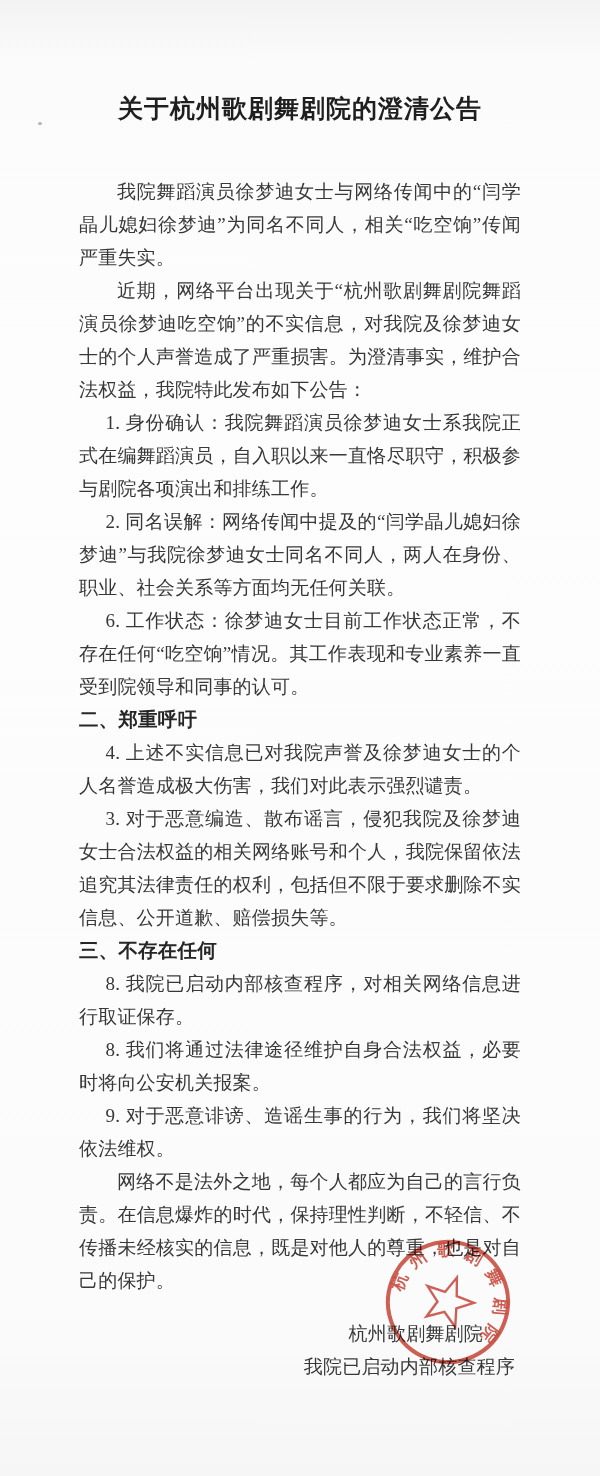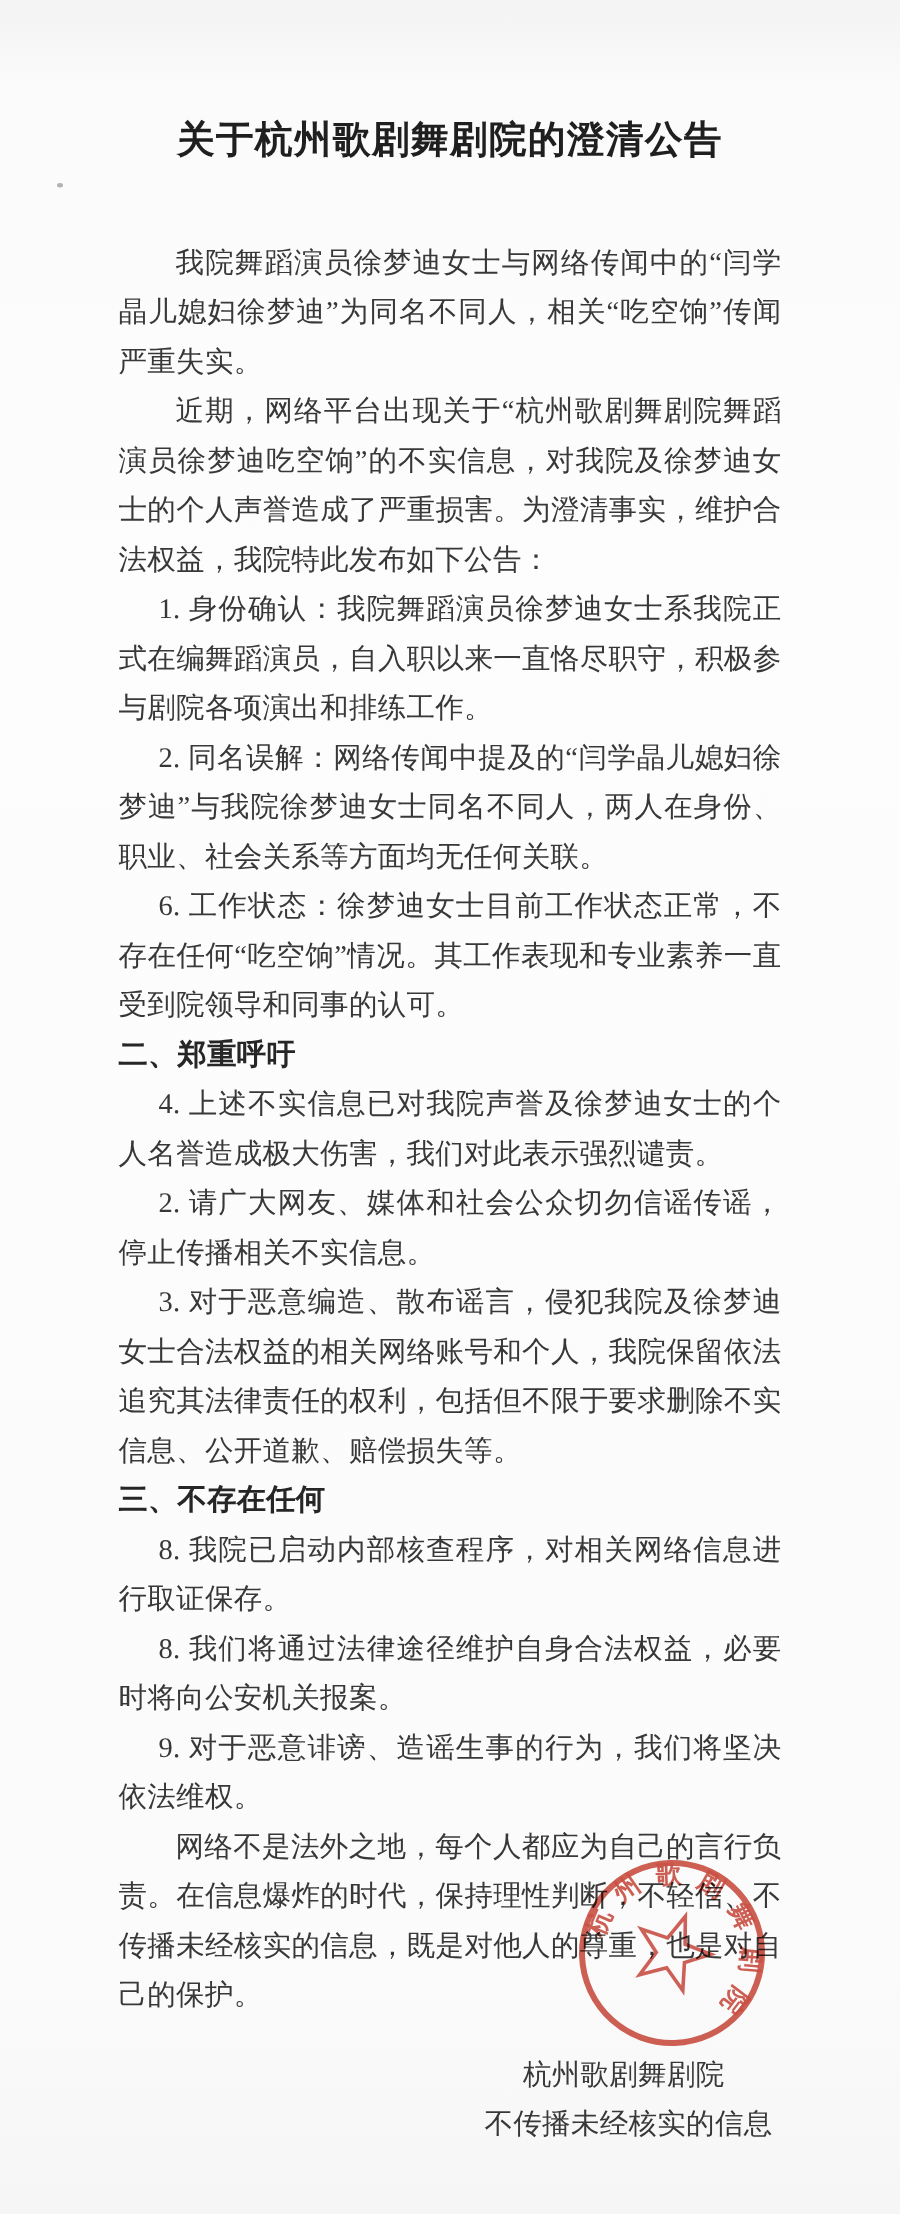--- a/index.html
+++ b/index.html
@@ -7,21 +7,21 @@
     position:relative;
     width:600px; height:1476px;
     margin:0 auto;
     background:
       linear-gradient(180deg, #f3f3f3 0px, #fbfbfb 60px, #fdfdfd 400px, #fbfbfb 1300px, #f6f6f6 1476px);
     font-family:"Liberation Serif","DejaVu Serif",serif;
     color:#383838;
     overflow:hidden;
   }
   .doc-title {
-    margin:0;
+    margin:16px;
     padding:76px 20px 0 20px;
     text-align:center;
     font-family:"Liberation Sans","DejaVu Sans",sans-serif;
     font-size:25px;
     font-weight:bold;
     letter-spacing:1px;
     color:#1f1f1f;
   }
   .speck {
     position:absolute; left:38px; top:122px;
@@ -69,31 +69,30 @@
   <div class="speck"></div>
 
   <div class="body-text">
     <p class="para">我院舞蹈演员徐梦迪女士与网络传闻中的“闫学晶儿媳妇徐梦迪”为同名不同人，相关“吃空饷”传闻严重失实。</p>
     <p class="para">近期，网络平台出现关于“杭州歌剧舞剧院舞蹈演员徐梦迪吃空饷”的不实信息，对我院及徐梦迪女士的个人声誉造成了严重损害。为澄清事实，维护合法权益，我院特此发布如下公告：</p>
     <p class="para num">1. 身份确认：我院舞蹈演员徐梦迪女士系我院正式在编舞蹈演员，自入职以来一直恪尽职守，积极参与剧院各项演出和排练工作。</p>
     <p class="para num">2. 同名误解：网络传闻中提及的“闫学晶儿媳妇徐梦迪”与我院徐梦迪女士同名不同人，两人在身份、职业、社会关系等方面均无任何关联。</p>
     <p class="para num">6. 工作状态：徐梦迪女士目前工作状态正常，不存在任何“吃空饷”情况。其工作表现和专业素养一直受到院领导和同事的认可。</p>
     <h2 class="heading">二、郑重呼吁</h2>
     <p class="para num">4. 上述不实信息已对我院声誉及徐梦迪女士的个人名誉造成极大伤害，我们对此表示强烈谴责。</p>
-    <p class="para num">2. 请广大网友、媒体和社会公众切勿信谣传谣，停止传播相关不实信息。</p>
     <p class="para num">3. 对于恶意编造、散布谣言，侵犯我院及徐梦迪女士合法权益的相关网络账号和个人，我院保留依法追究其法律责任的权利，包括但不限于要求删除不实信息、公开道歉、赔偿损失等。</p>
     <h2 class="heading">三、不存在任何</h2>
     <p class="para num">8. 我院已启动内部核查程序，对相关网络信息进行取证保存。</p>
     <p class="para num">8. 我们将通过法律途径维护自身合法权益，必要时将向公安机关报案。</p>
     <p class="para num">9. 对于恶意诽谤、造谣生事的行为，我们将坚决依法维权。</p>
     <p class="para">网络不是法外之地，每个人都应为自己的言行负责。在信息爆炸的时代，保持理性判断，不轻信、不传播未经核实的信息，既是对他人的尊重，也是对自己的保护。</p>
 
     <div class="signature">
       <p class="sig-org">杭州歌剧舞剧院</p>
-      <p class="sig-date">不传播未经核实的信息</p>
+      <p class="sig-date">我院已启动内部核查程序</p>
     </div>
   </div>
 
   <svg class="seal" viewBox="0 0 136 136" xmlns="http://www.w3.org/2000/svg" aria-hidden="true">
     <g transform="rotate(20 68 68)" stroke="#c5392b" fill="none">
       <circle cx="68" cy="68" r="60" stroke-width="4" opacity="0.92"></circle>
       <path d="M68,42 L74.2,59.5 L92.7,60 L78,71.2 L83.3,89 L68,78.5 L52.7,89 L58,71.2 L43.3,60 L61.8,59.5 Z" stroke-width="2.4" opacity="0.9"></path>
       <path id="sealTextArc" d="M 23.8 84.1 A 47 47 0 1 1 112.2 84.1" stroke="none"></path>
       <text font-size="17" fill="#c5392b" stroke="none" font-family="Liberation Sans, DejaVu Sans, sans-serif" font-weight="bold" opacity="0.92">
         <textPath href="#sealTextArc" startOffset="10" textLength="176" lengthAdjust="spacing">杭州歌剧舞剧院</textPath>

